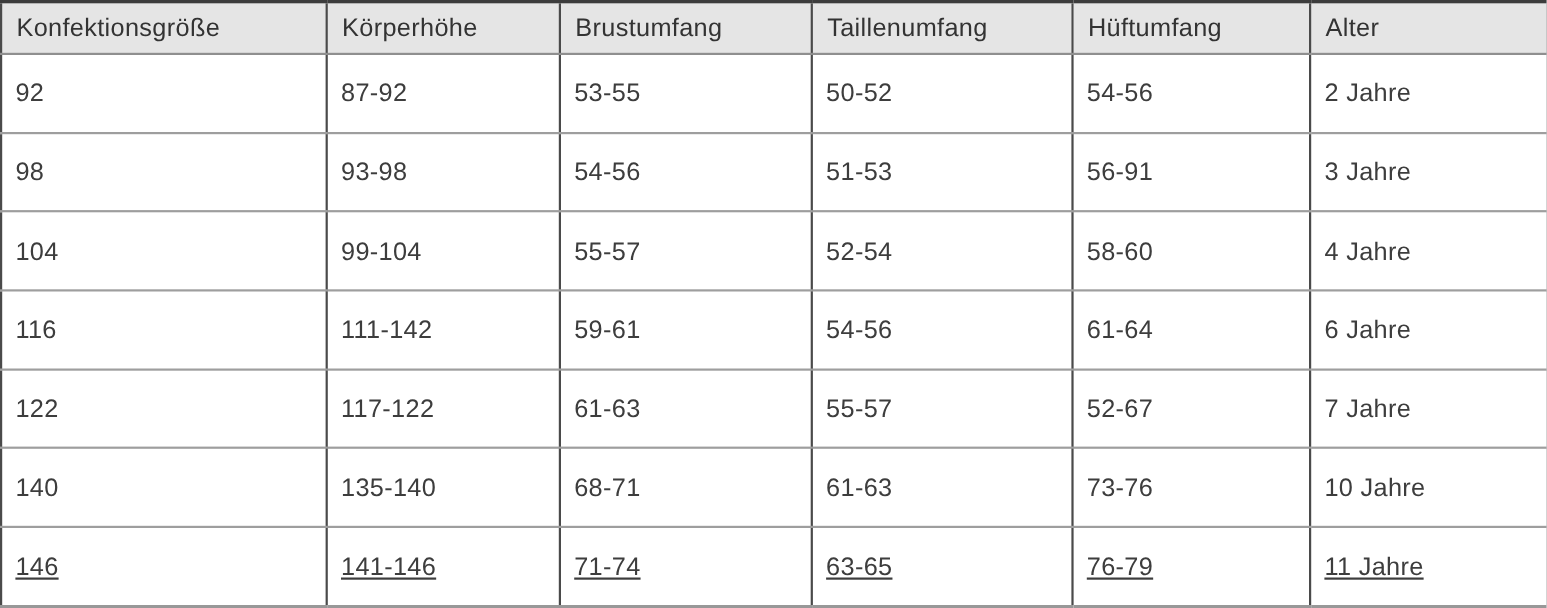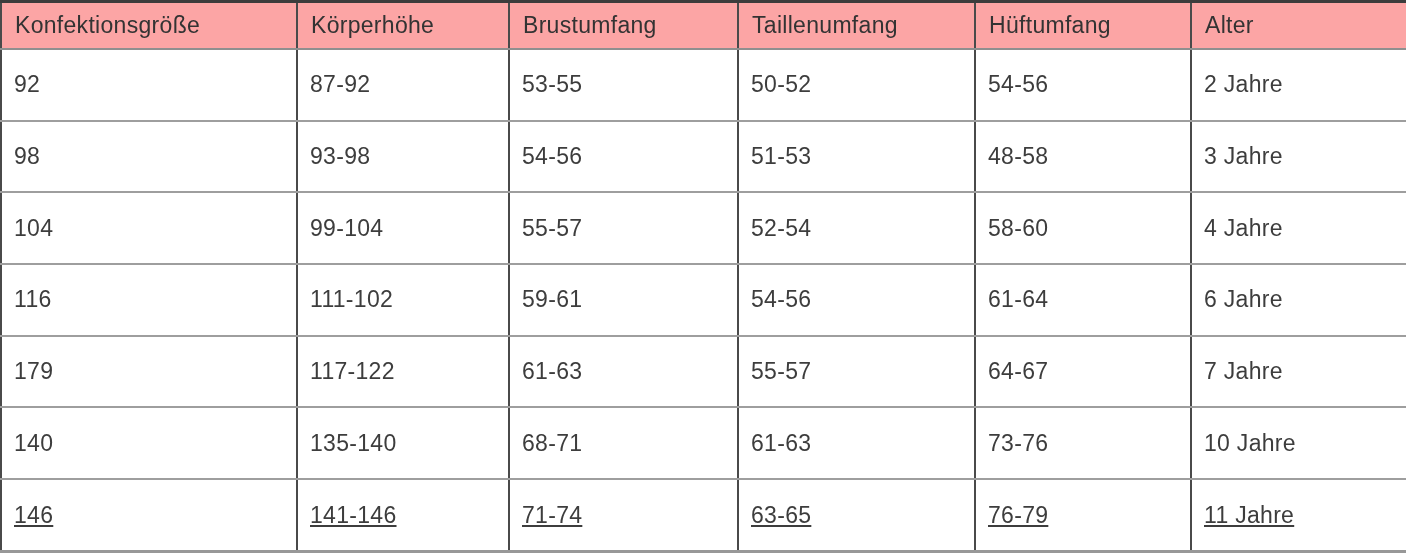--- a/index.html
+++ b/index.html
@@ -25,21 +25,21 @@
     padding: 0 6px 0 13px;
     font-size: 23px;
     font-weight: 400;
     letter-spacing: 0.3px;
     white-space: nowrap;
     overflow: hidden;
     border-left: 2px solid #4a4a4a;
     border-right: 2px solid #4a4a4a;
   }
   thead th {
-    background: #fca5a5;
+    background: #e5e5e5;
     color: #333333;
     height: 45px;
     border-top: 3px solid #3c3c3c;
     border-bottom: 2px solid #8f8f8f;
   }
   tbody td {
     background: #ffffff;
     color: #3d3d3d;
     height: 48px;
     border-top: 2px solid #9e9e9e;
@@ -86,45 +86,45 @@
         <td>53-55</td>
         <td>50-52</td>
         <td>54-56</td>
         <td>2 Jahre</td>
       </tr>
       <tr>
         <td>98</td>
         <td>93-98</td>
         <td>54-56</td>
         <td>51-53</td>
-        <td>48-58</td>
+        <td>56-91</td>
         <td>3 Jahre</td>
       </tr>
       <tr>
         <td>104</td>
         <td>99-104</td>
         <td>55-57</td>
         <td>52-54</td>
         <td>58-60</td>
         <td>4 Jahre</td>
       </tr>
       <tr>
         <td>116</td>
-        <td>111-102</td>
+        <td>111-142</td>
         <td>59-61</td>
         <td>54-56</td>
         <td>61-64</td>
         <td>6 Jahre</td>
       </tr>
       <tr>
-        <td>179</td>
+        <td>122</td>
         <td>117-122</td>
         <td>61-63</td>
         <td>55-57</td>
-        <td>64-67</td>
+        <td>52-67</td>
         <td>7 Jahre</td>
       </tr>
       <tr>
         <td>140</td>
         <td>135-140</td>
         <td>68-71</td>
         <td>61-63</td>
         <td>73-76</td>
         <td>10 Jahre</td>
       </tr>

